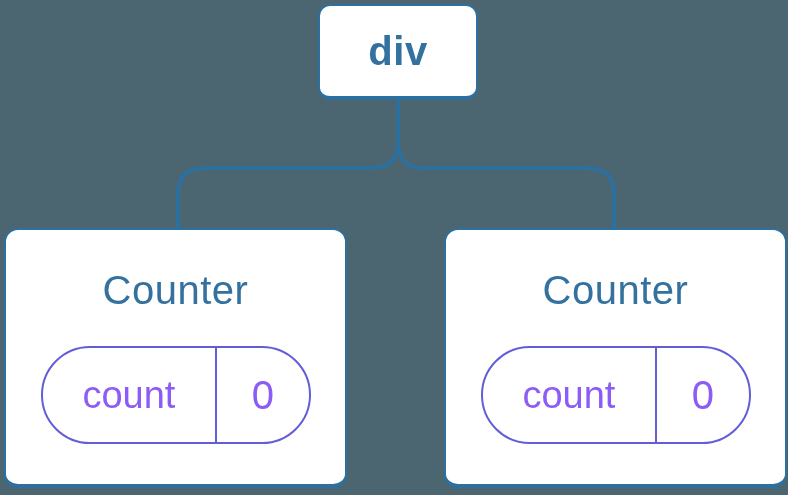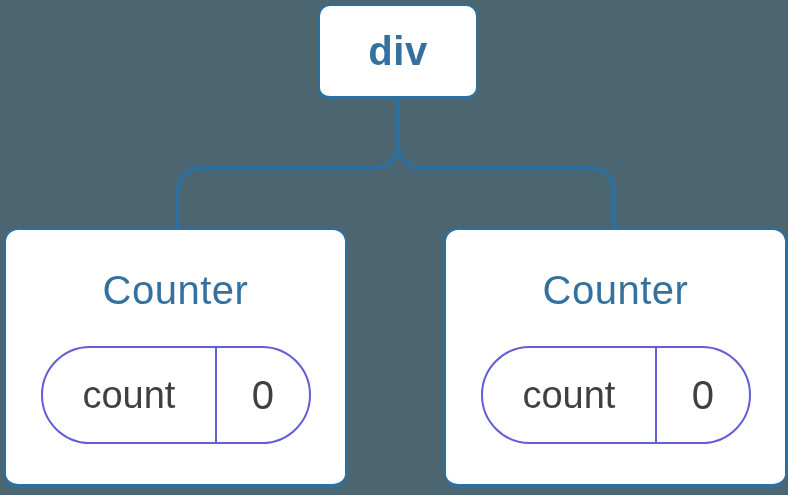--- a/index.html
+++ b/index.html
@@ -78,21 +78,21 @@
   }
   
   .pill {
     margin-top: 32px;
     width: 270px;
     height: 98px;
     box-sizing: border-box;
     border: 2.5px solid #625ed8;
     border-radius: 60px;
     display: flex;
-    color: #404040;
+    color: #8b5cf6;
     background: #ffffff;
     overflow: hidden;
   }
   .pill-key {
     flex: 0 0 65%;
     display: flex;
     align-items: center;
     justify-content: center;
     font-size: 38px;
     border-right: 2.5px solid #625ed8;

